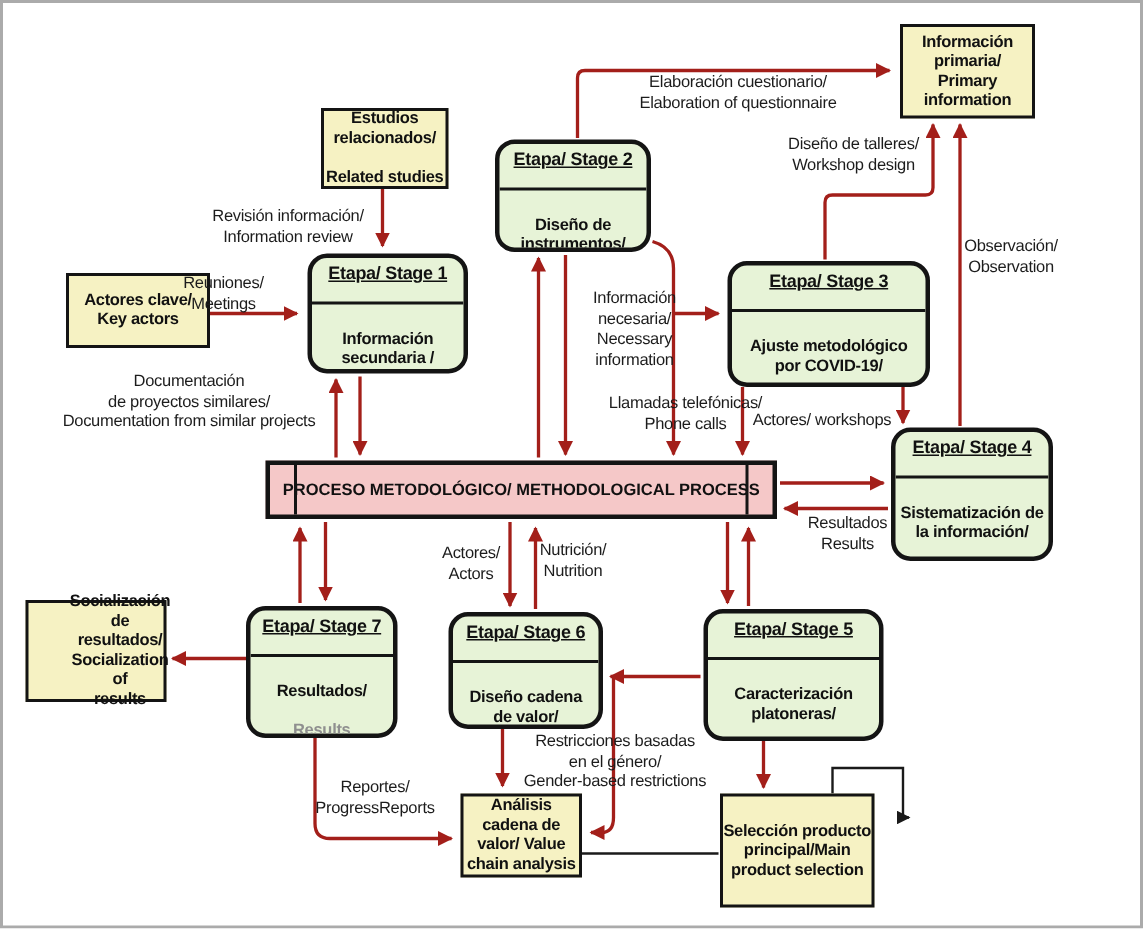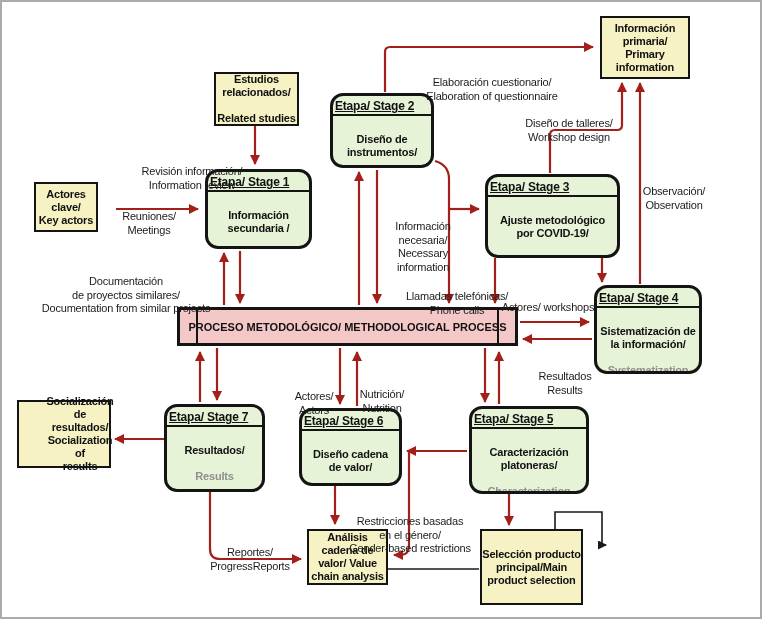--- a/index.html
+++ b/index.html
@@ -12,32 +12,32 @@
     position:absolute; z-index:2; background:#F6F2C3; border:2.5px solid #141414;
     display:flex; align-items:center; justify-content:center; text-align:center;
     font-weight:bold; font-size:11px; line-height:13px; color:#111;
     white-space:pre-line; box-sizing:border-box; letter-spacing:-0.2px;
   }
   .stage {
     position:absolute; z-index:2; background:#E7F3D7; border:3px solid #141414;
     border-radius:13px; box-sizing:border-box; overflow:hidden;
   }
   .stage-header {
-    font-weight:bold; font-size:12px; text-decoration:underline; text-align:left;
-    padding:3px 2px 1px; border-bottom:2px solid #141414; color:#111; letter-spacing:-0.2px;
+    font-weight:bold; font-size:12px; text-decoration:underline; text-align:center;
+    padding:3px 2px 12px; border-bottom:2px solid #141414; color:#111; letter-spacing:-0.2px;
   }
   .stage-body {
     font-weight:bold; font-size:11px; line-height:13px; text-align:center;
     padding:4px 2px; white-space:pre-line; letter-spacing:-0.2px;
   }
   .t-es { display:block; color:#111; white-space:pre-line; }
   .t-en { display:block; color:#8F8F8F; white-space:pre-line; }
   .lbl {
     position:absolute; z-index:3; font-size:11px; line-height:13.5px; text-align:center;
-    white-space:pre-line; transform:translateX(-50%); color:#1c1c1c; letter-spacing:-0.2px;margin-top:27px;
+    white-space:pre-line; transform:translateX(-50%); color:#1c1c1c; letter-spacing:-0.2px;
   }
   .bar {
     position:absolute; z-index:2; background:#F5C8C8; border:3px solid #141414;
     display:flex; align-items:center; justify-content:center;
     font-weight:bold; font-size:11px; color:#111; box-sizing:border-box;
   }
   .bar-line { position:absolute; top:0; bottom:0; width:2px; background:#141414; }
 </style>
 </head>
 <body>
@@ -99,21 +99,21 @@
 primaria/
 Primary
 information</span>
   </div>
   <div class="note" style="left:212px; top:70px; width:85px; height:54px;">
     <span>Estudios
 relacionados/
 
 Related studies</span>
   </div>
-  <div class="note" style="left:32px; top:180px; width:64px; height:50px;">
+  <div class="note" style="left:42px; top:180px; width:96px; height:50px;">
     <span>Actores clave/
 Key actors</span>
   </div>
   <div class="note" style="left:15px; top:398px; width:94px; height:68px;padding-left:32px;">
     <span>Socialización de
 resultados/
 Socialization of
 results</span>
   </div>
   <div class="note" style="left:305px; top:527px; width:81px; height:56px;">

